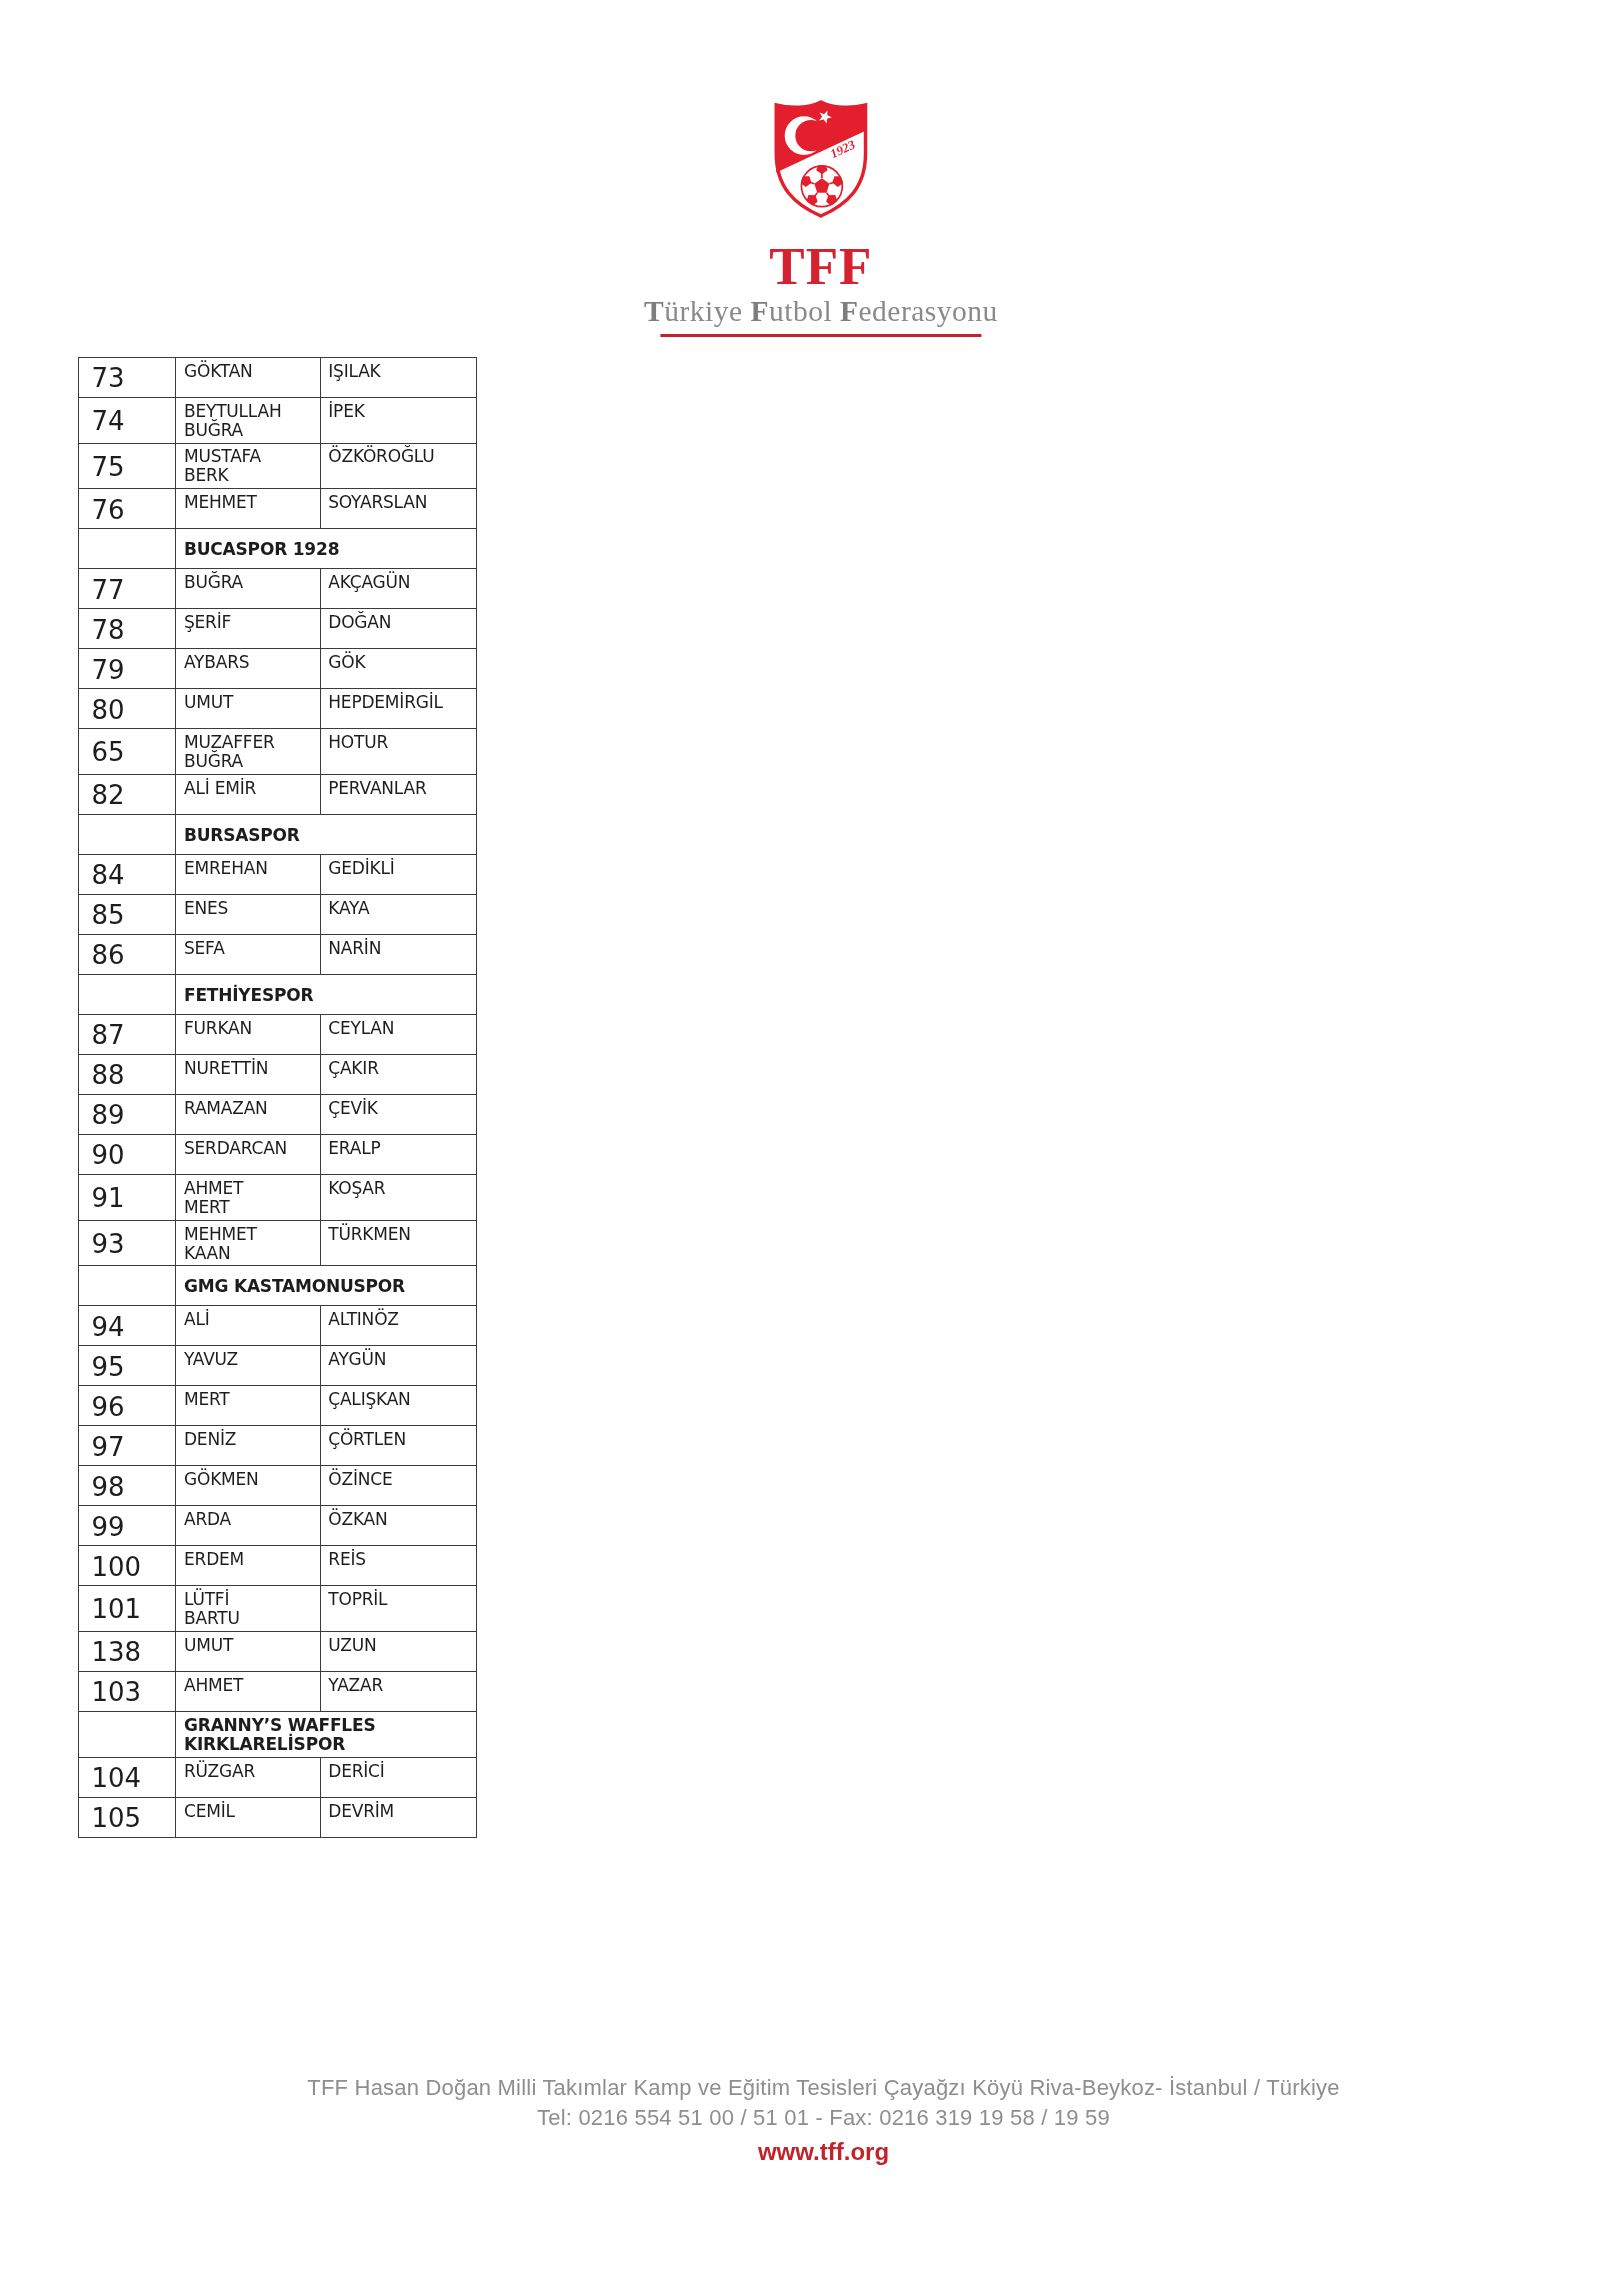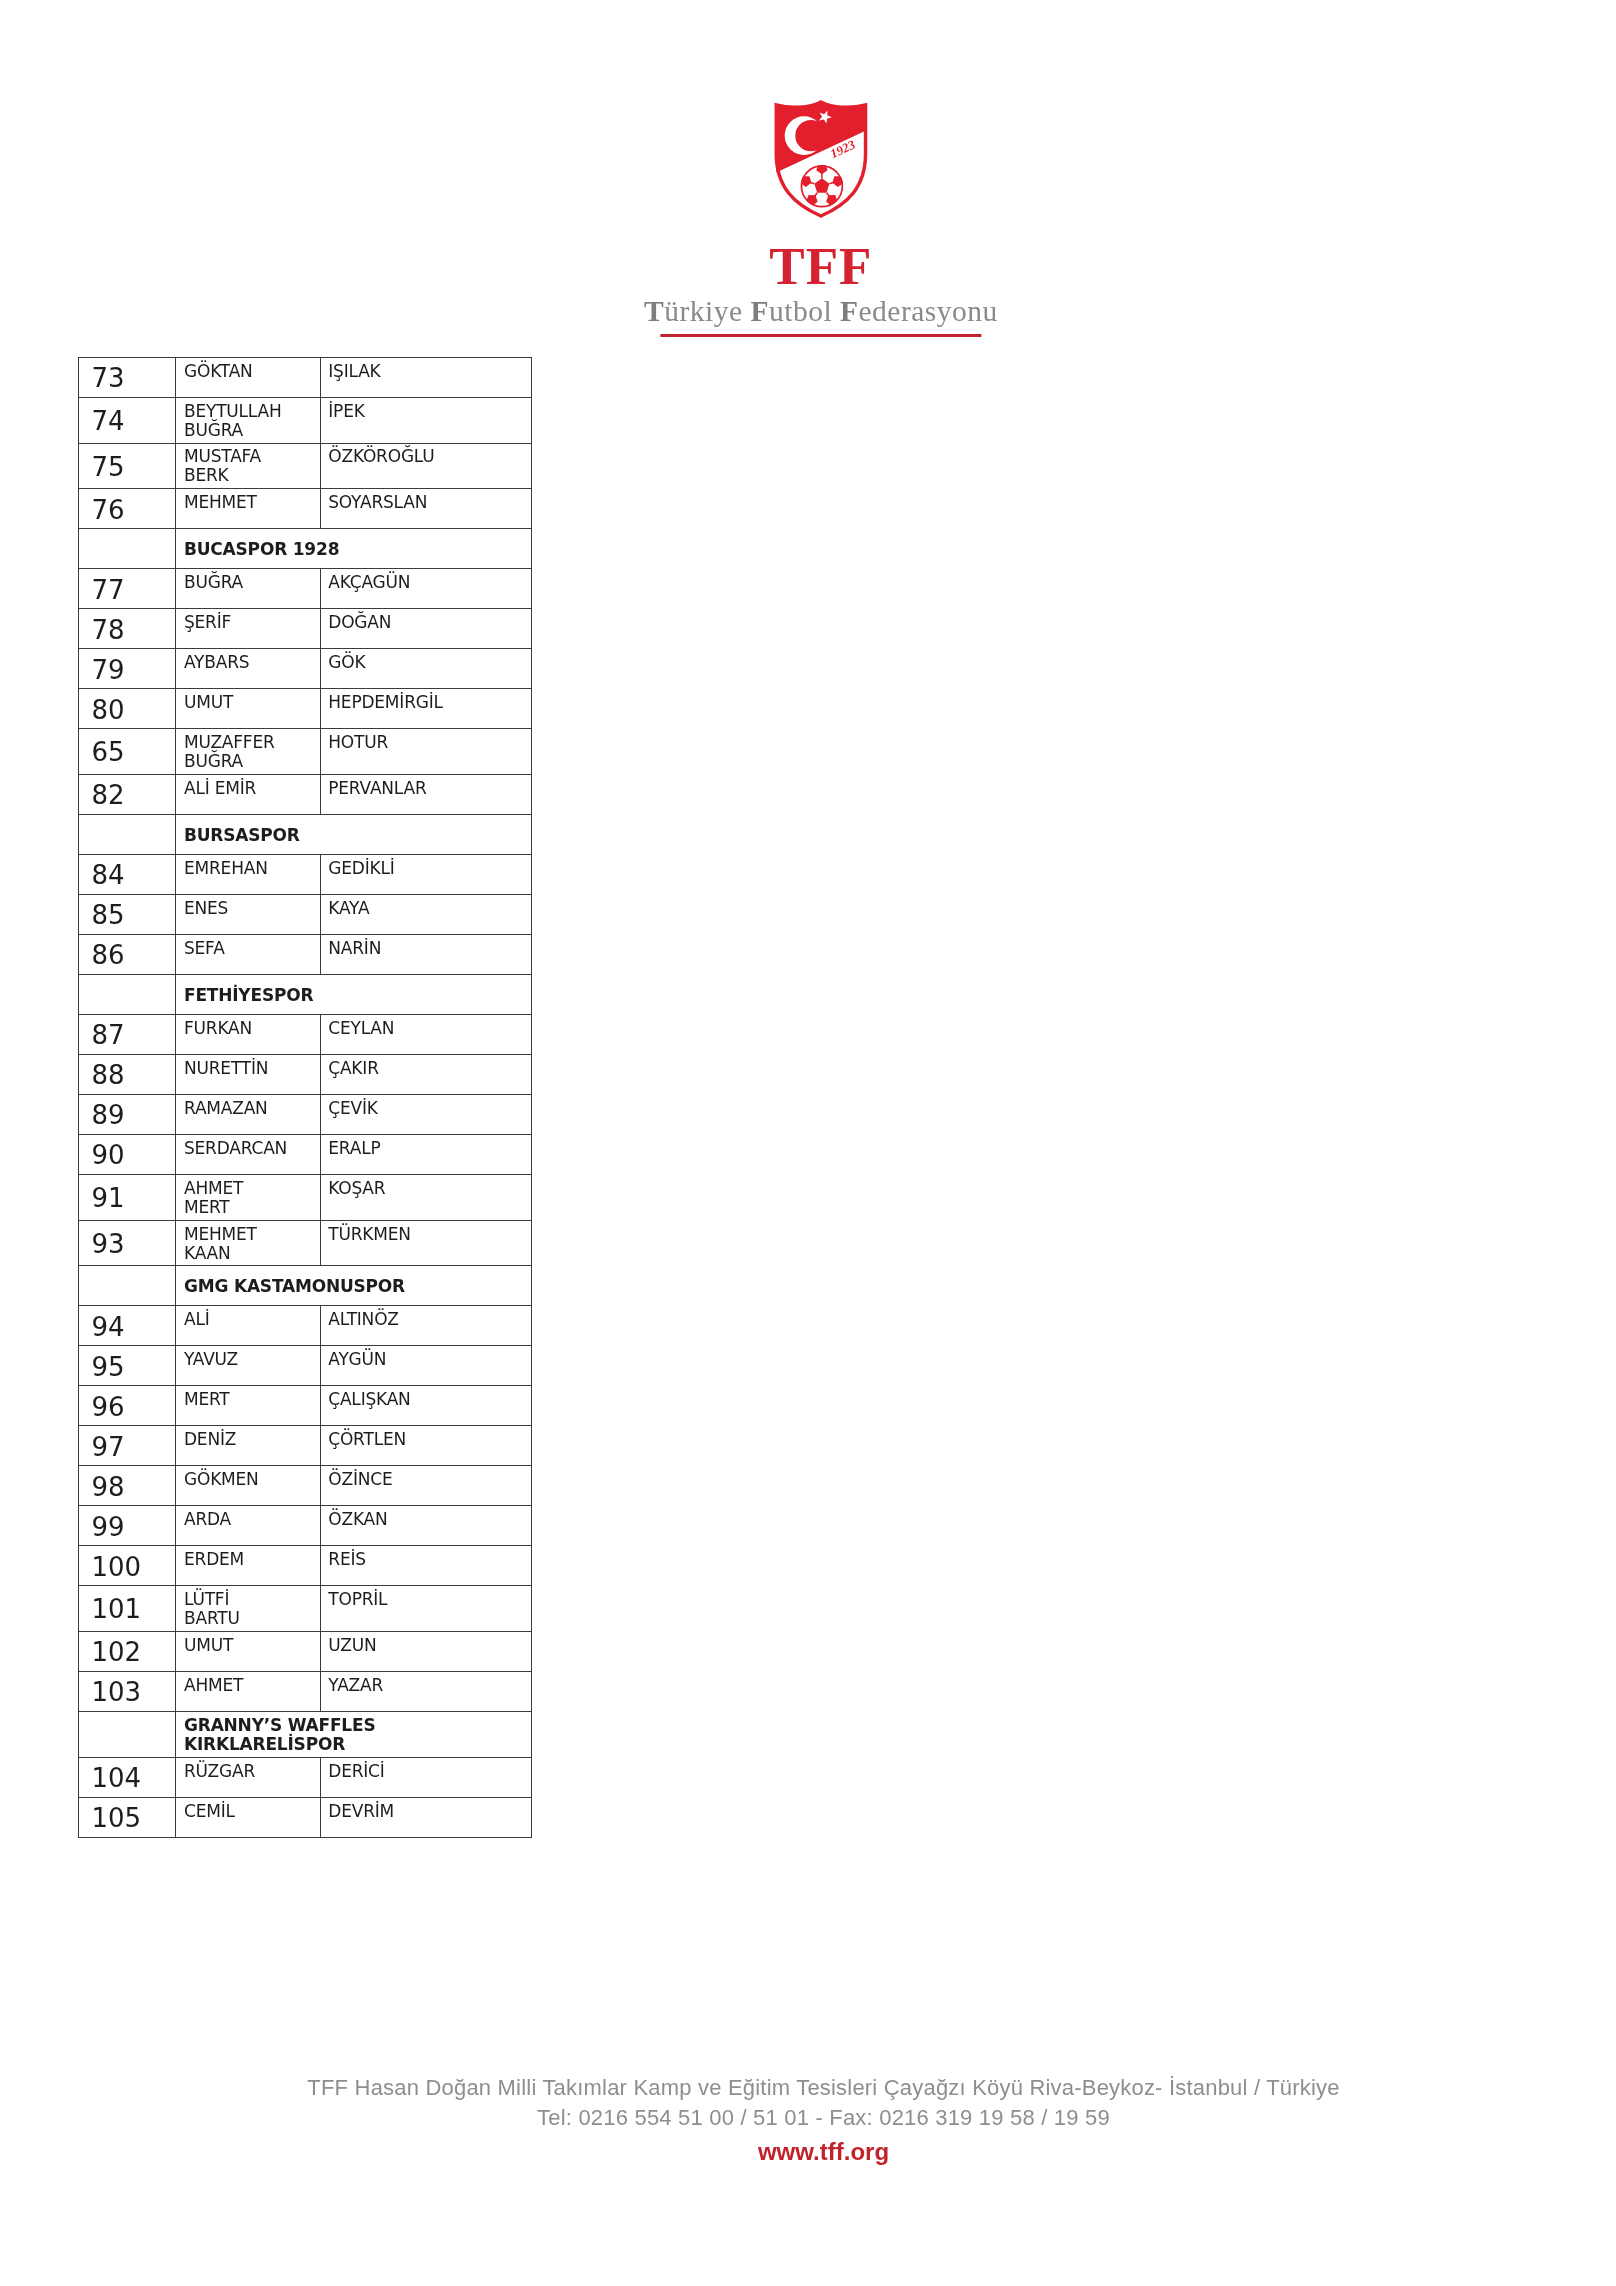--- a/index.html
+++ b/index.html
@@ -13,21 +13,21 @@
   .tff-acronym{margin-top:26px;font-family:"Liberation Serif",serif;font-weight:700;
                font-size:53px;line-height:42px;color:#d52231;letter-spacing:1px;}
   .tff-name-tr{margin-top:12.4px;font-family:"Liberation Serif",serif;font-size:29.5px;
                line-height:25px;color:#8a8a8a;letter-spacing:0.5px;}
   .tff-name-tr b{font-weight:700;color:#7e7e7e;}
   .tff-rule{margin-top:9.5px;width:321px;height:2.9px;background:#c0232e;}
   .tff-name-en{margin-top:10.5px;font-family:"Liberation Serif",serif;font-weight:700;
                font-size:23px;line-height:19px;color:#878787;letter-spacing:0.5px;}
 
   
-  .roster{position:absolute;left:78px;top:357px;width:454px;border-collapse:collapse;
+  .roster{position:absolute;left:78px;top:357px;width:399px;border-collapse:collapse;
           table-layout:fixed;}
   .roster tr{height:40px;}
   .roster td{border:1.9px solid #3b3b3b;background:#ffffff;}
   .roster td.num-cell{width:84px;font-size:26px;line-height:28.5px;vertical-align:middle;
                       padding:1.9px 0 0 12.4px;}
   .roster td.first-cell{width:130px;}
   .roster td.name-cell{font-size:17px;line-height:19px;vertical-align:top;
                        padding:3.8px 5.7px 2.9px 7.6px;white-space:pre-line;letter-spacing:-0.2px;}
   .roster td.section-cell{font-size:17px;line-height:19px;font-weight:700;vertical-align:middle;
                           padding:3.8px 5.7px 2.9px 7.6px;white-space:pre-line;letter-spacing:-0.2px;}
@@ -242,21 +242,21 @@
           <td class="name-cell first-cell">ERDEM</td>
           <td class="name-cell last-cell">REİS</td>
         </tr>
         <tr>
           <td class="num-cell">101</td>
           <td class="name-cell first-cell">LÜTFİ
 BARTU</td>
           <td class="name-cell last-cell">TOPRİL</td>
         </tr>
         <tr>
-          <td class="num-cell">102</td>
+          <td class="num-cell">138</td>
           <td class="name-cell first-cell">UMUT</td>
           <td class="name-cell last-cell">UZUN</td>
         </tr>
         <tr>
           <td class="num-cell">103</td>
           <td class="name-cell first-cell">AHMET</td>
           <td class="name-cell last-cell">YAZAR</td>
         </tr>
         <tr>
           <td class="num-cell"></td>

